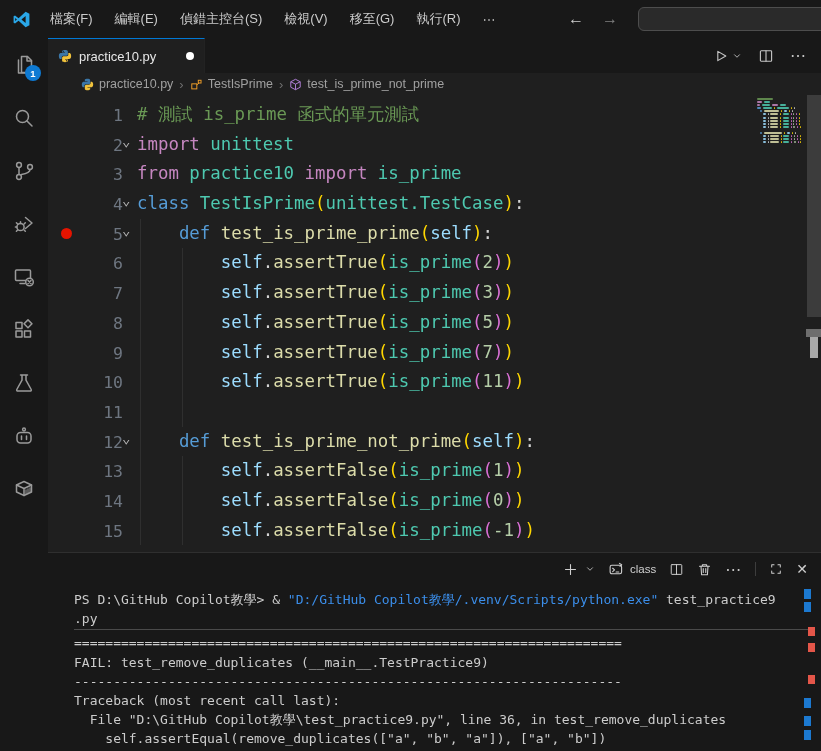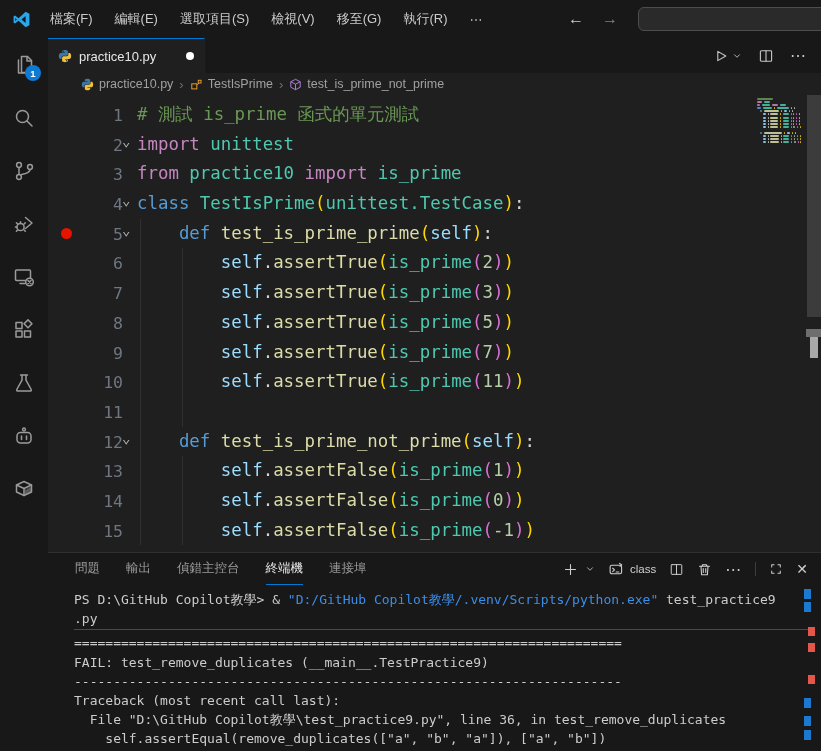--- a/index.html
+++ b/index.html
@@ -68,21 +68,21 @@
 
 <div class="titlebar">
   <span class="vscode-logo">
     <svg width="19" height="19" viewBox="0 0 24 24">
         <path fill="#2aa7e8" d="M17.2 2.3 8.3 10.4 3.8 7 2 7.9v8.2l1.8.9 4.5-3.4 8.9 8.1 4.8-2.3V4.6zM4 13.9v-3.8l2.2 1.9zm13.2 2.5-5.3-4.4 5.3-4.4z"></path>
       </svg>
   </span>
   <div class="menubar">
       <div class="menu-item">檔案(F)</div>
       <div class="menu-item">編輯(E)</div>
-      <div class="menu-item">選取項目(S)</div>
+      <div class="menu-item">偵錯主控台(S)</div>
       <div class="menu-item">檢視(V)</div>
       <div class="menu-item">移至(G)</div>
       <div class="menu-item">執行(R)</div>
       <div class="menu-item">⋯</div>
     </div>
   <div class="nav-arrows">
     <span class="nav-back">←</span>
     <span class="nav-fwd">→</span>
   </div>
   <div class="command-center"></div>
@@ -362,27 +362,20 @@
           <span class="mseg" style="width: 0.75px; background: rgb(255, 215, 0);"></span>
         </div>
       </div>
     <div class="vscroll"></div>
     <div class="artifact-bar"></div>
     <div class="artifact-stem"></div>
   </div>
 
   <div class="panel">
     <div class="panel-header">
-      <span id="ptabs" style="display:flex;gap:26px">
-          <div class="ptab">問題</div>
-          <div class="ptab">輸出</div>
-          <div class="ptab">偵錯主控台</div>
-          <div class="ptab active">終端機</div>
-          <div class="ptab">連接埠</div>
-        </span>
       <div class="panel-actions">
         <span>
             <svg width="15" height="15" viewBox="0 0 18 18">
               <path d="M9 3v12M3 9h12"></path>
             </svg>
           </span>
         <span style="margin-left:-6px">
             <svg width="10" height="10" viewBox="0 0 16 16">
               <path d="M4 6l4 4 4-4"></path>
             </svg>

